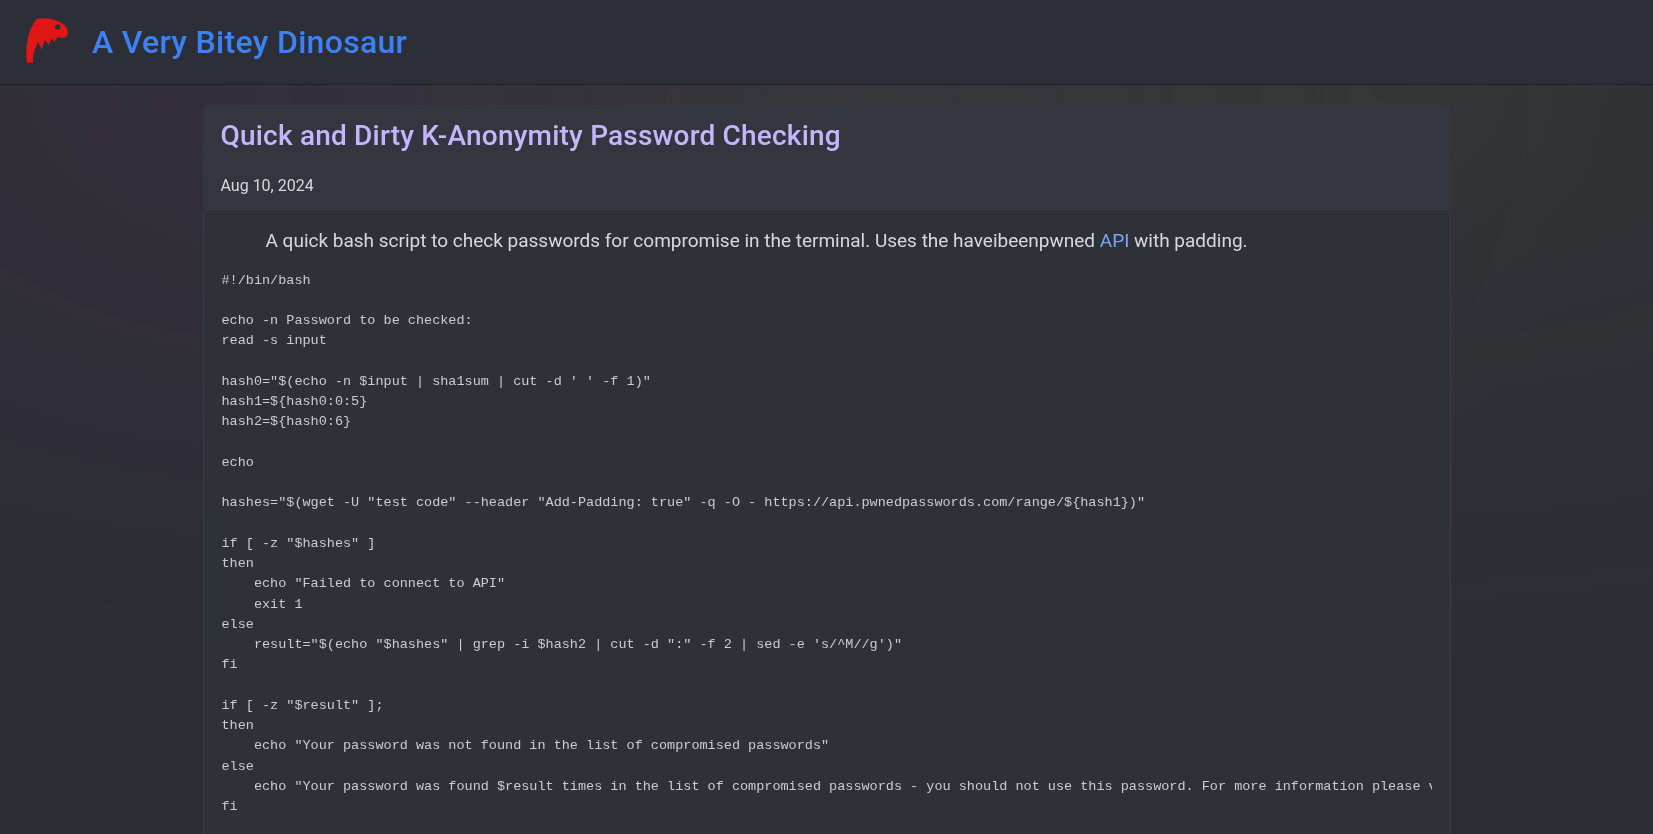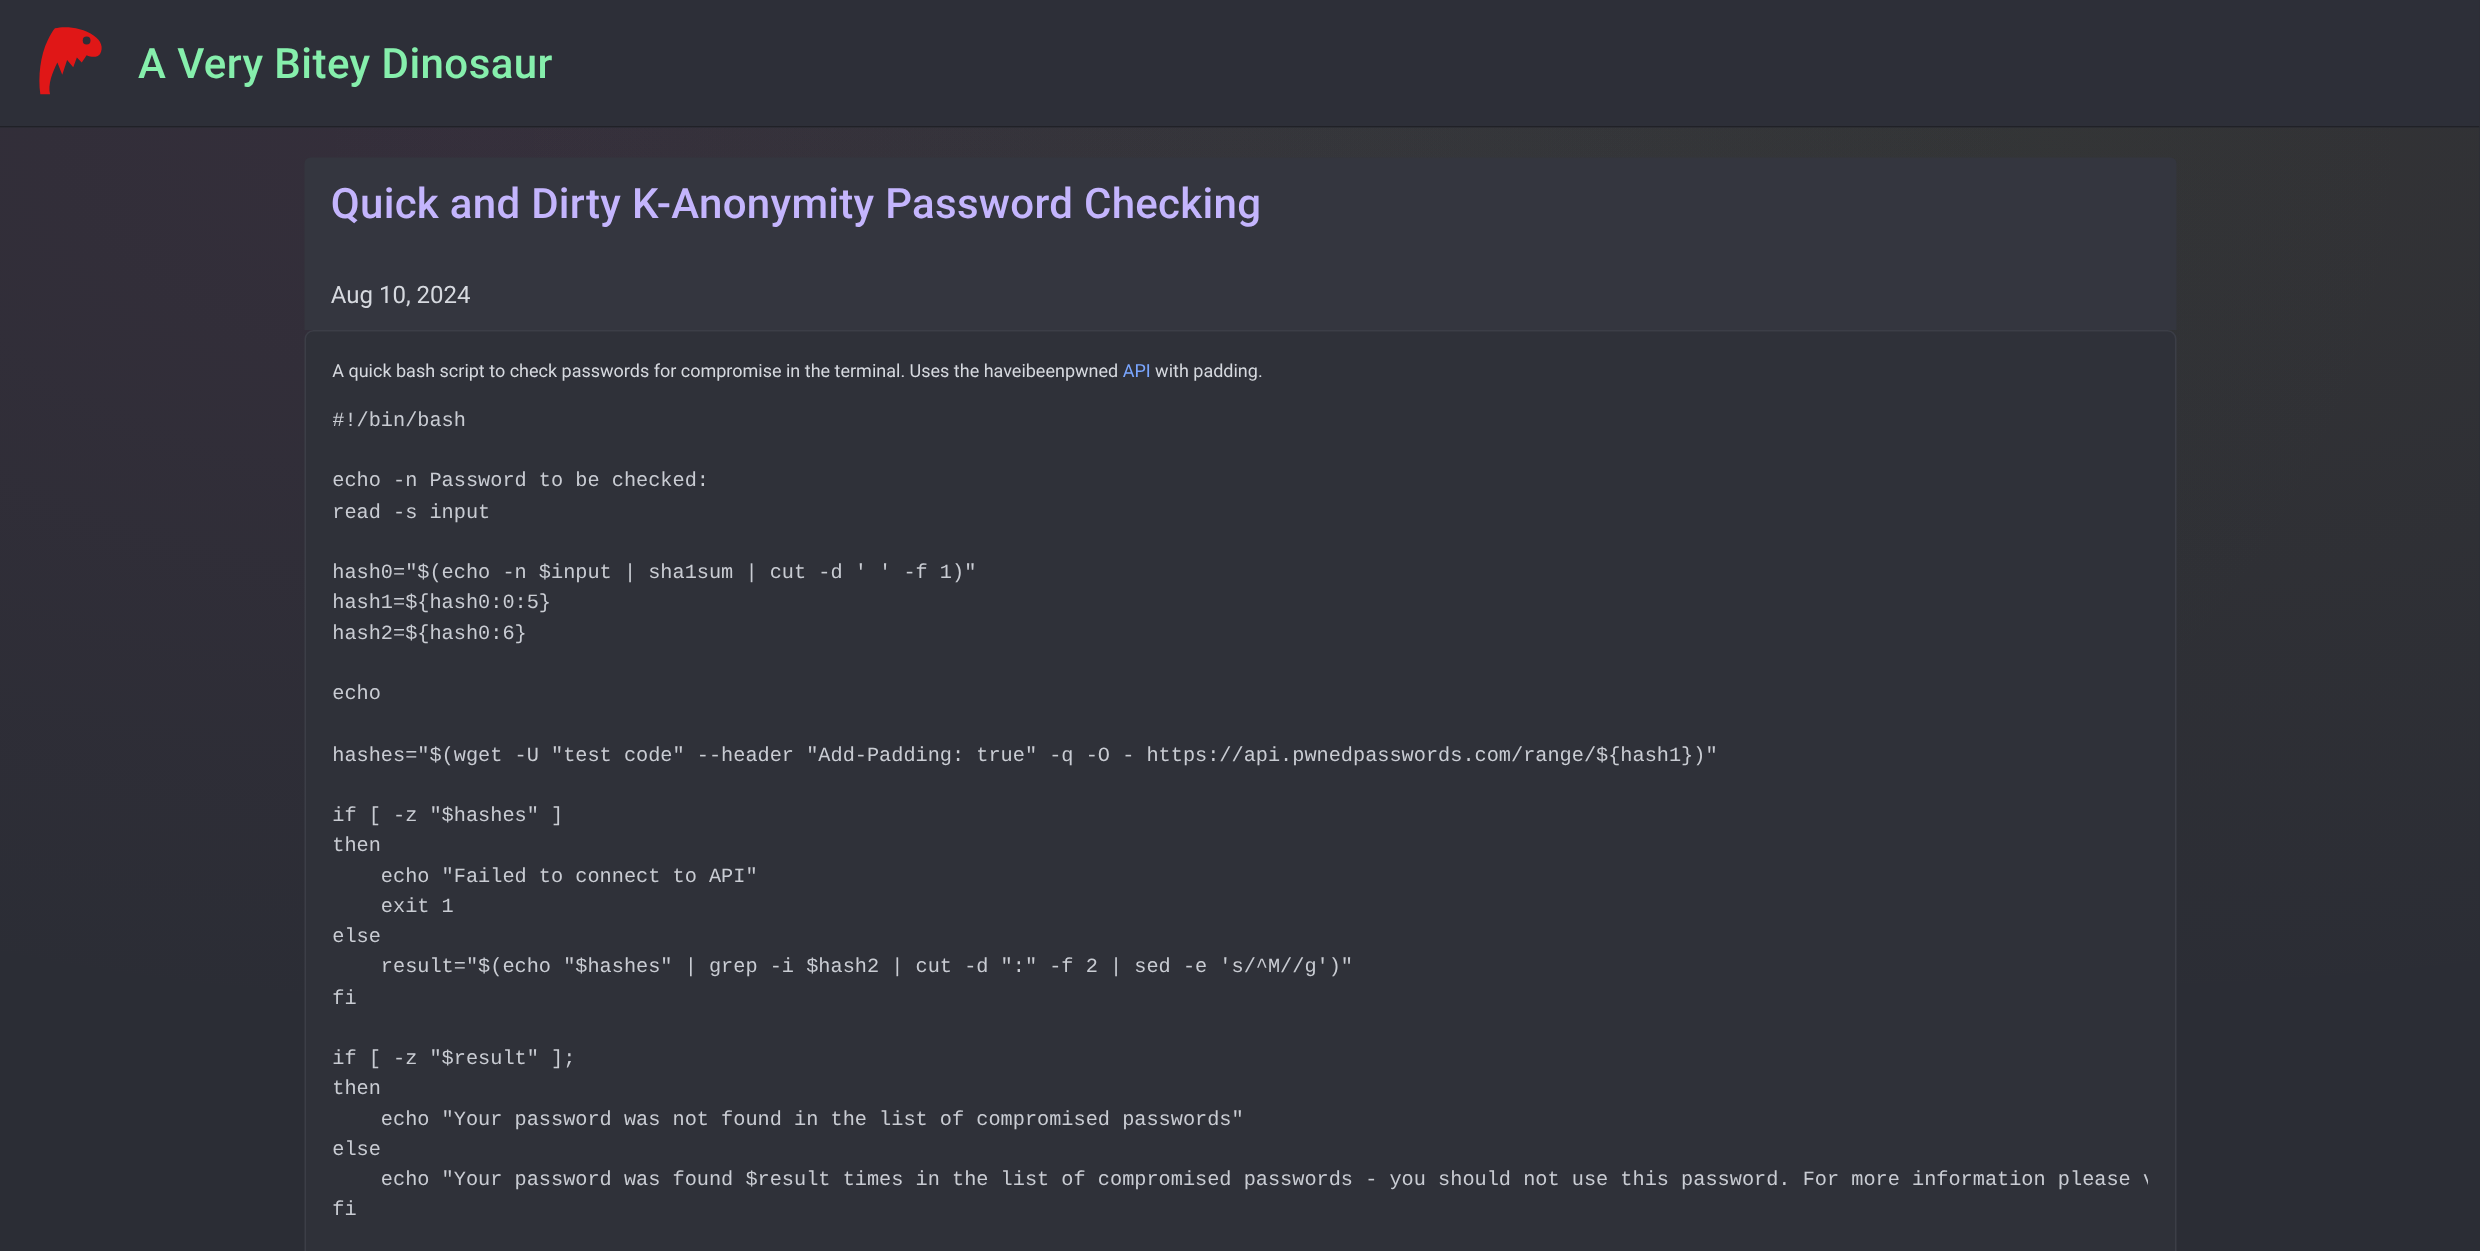--- a/index.html
+++ b/index.html
@@ -18,23 +18,23 @@
     border-bottom: 1px solid #202127;
   }
   .logo-wrap {
     display: flex;
     align-items: center;
     gap: 18px;
     cursor: pointer;
   }
   .logo-svg { width: 52px; height: 52px; }
   .site-title {
-    font-size: 28px;
+    font-size: 32px;
     font-weight: 500;
-    color: #86efac;
+    color: #3b82f6;
     letter-spacing: 0.3px;
     text-align: right;
   }
   .page-bg {
     position: relative;
     background:
       radial-gradient(ellipse at 20% 0%, rgba(140,60,110,0.10), transparent 55%),
       radial-gradient(ellipse at 55% 0%, rgba(70,120,90,0.08), transparent 55%),
       radial-gradient(ellipse at 85% 0%, rgba(180,150,60,0.06), transparent 55%),
       #2b2d35;
@@ -50,36 +50,37 @@
     padding: 14px 18px 14px 18px;
     border-radius: 4px 4px 0 0;
   }
   .post-title {
     font-size: 28px;
     font-weight: 500;
     color: #c4b5fd;
     letter-spacing: 0.2px;
   }
   .post-date {
-    margin-top: 35px;
+    margin-top: 24px;
     font-size: 16px;
     color: #d6d9df;
   }
   .post-body {
     background: #2f3139;
     border: 1px solid #3c3e47;
     border-radius: 6px;
     padding: 18px 18px 30px 18px;
     margin-top: 0;
   }
   .post-body p {
-    font-size: 12px;
+    font-size: 19px;
     line-height: 1.4;
     color: #d6d9df;
     margin-bottom: 16px;
+    margin-left: 44px;
   }
   .post-body a.inline-link {
     color: #7aa6ff;
     text-decoration: none;
   }
   pre.code {
     margin-top: 6px;
     font-family: "SFMono-Regular", Consolas, "Liberation Mono", Menlo, monospace;
     font-size: 13.5px;
     line-height: 1.5;

